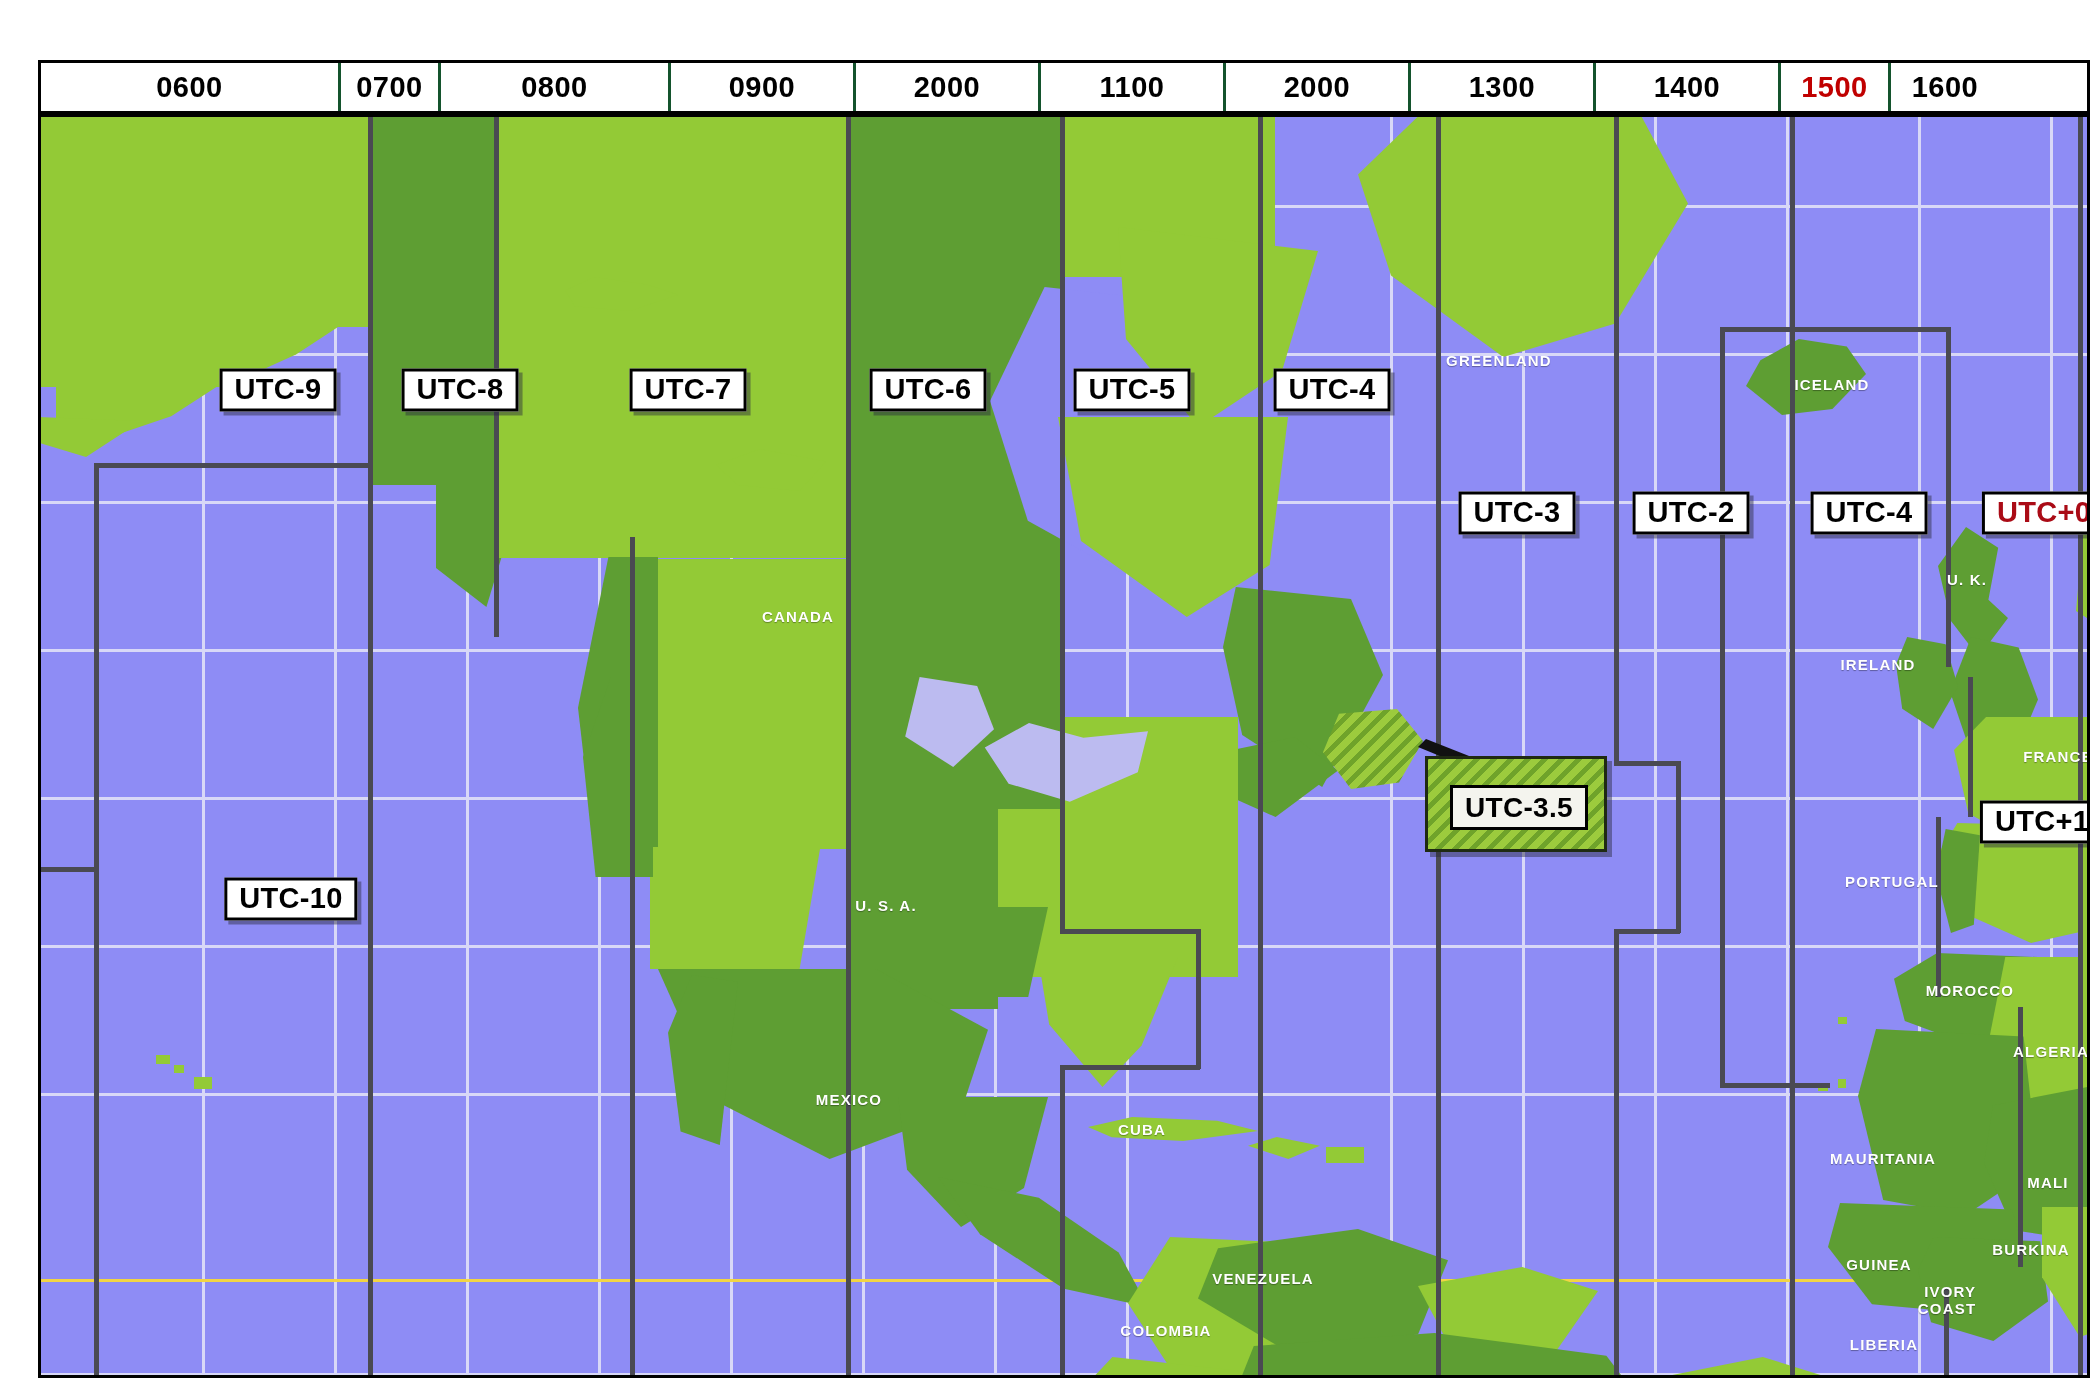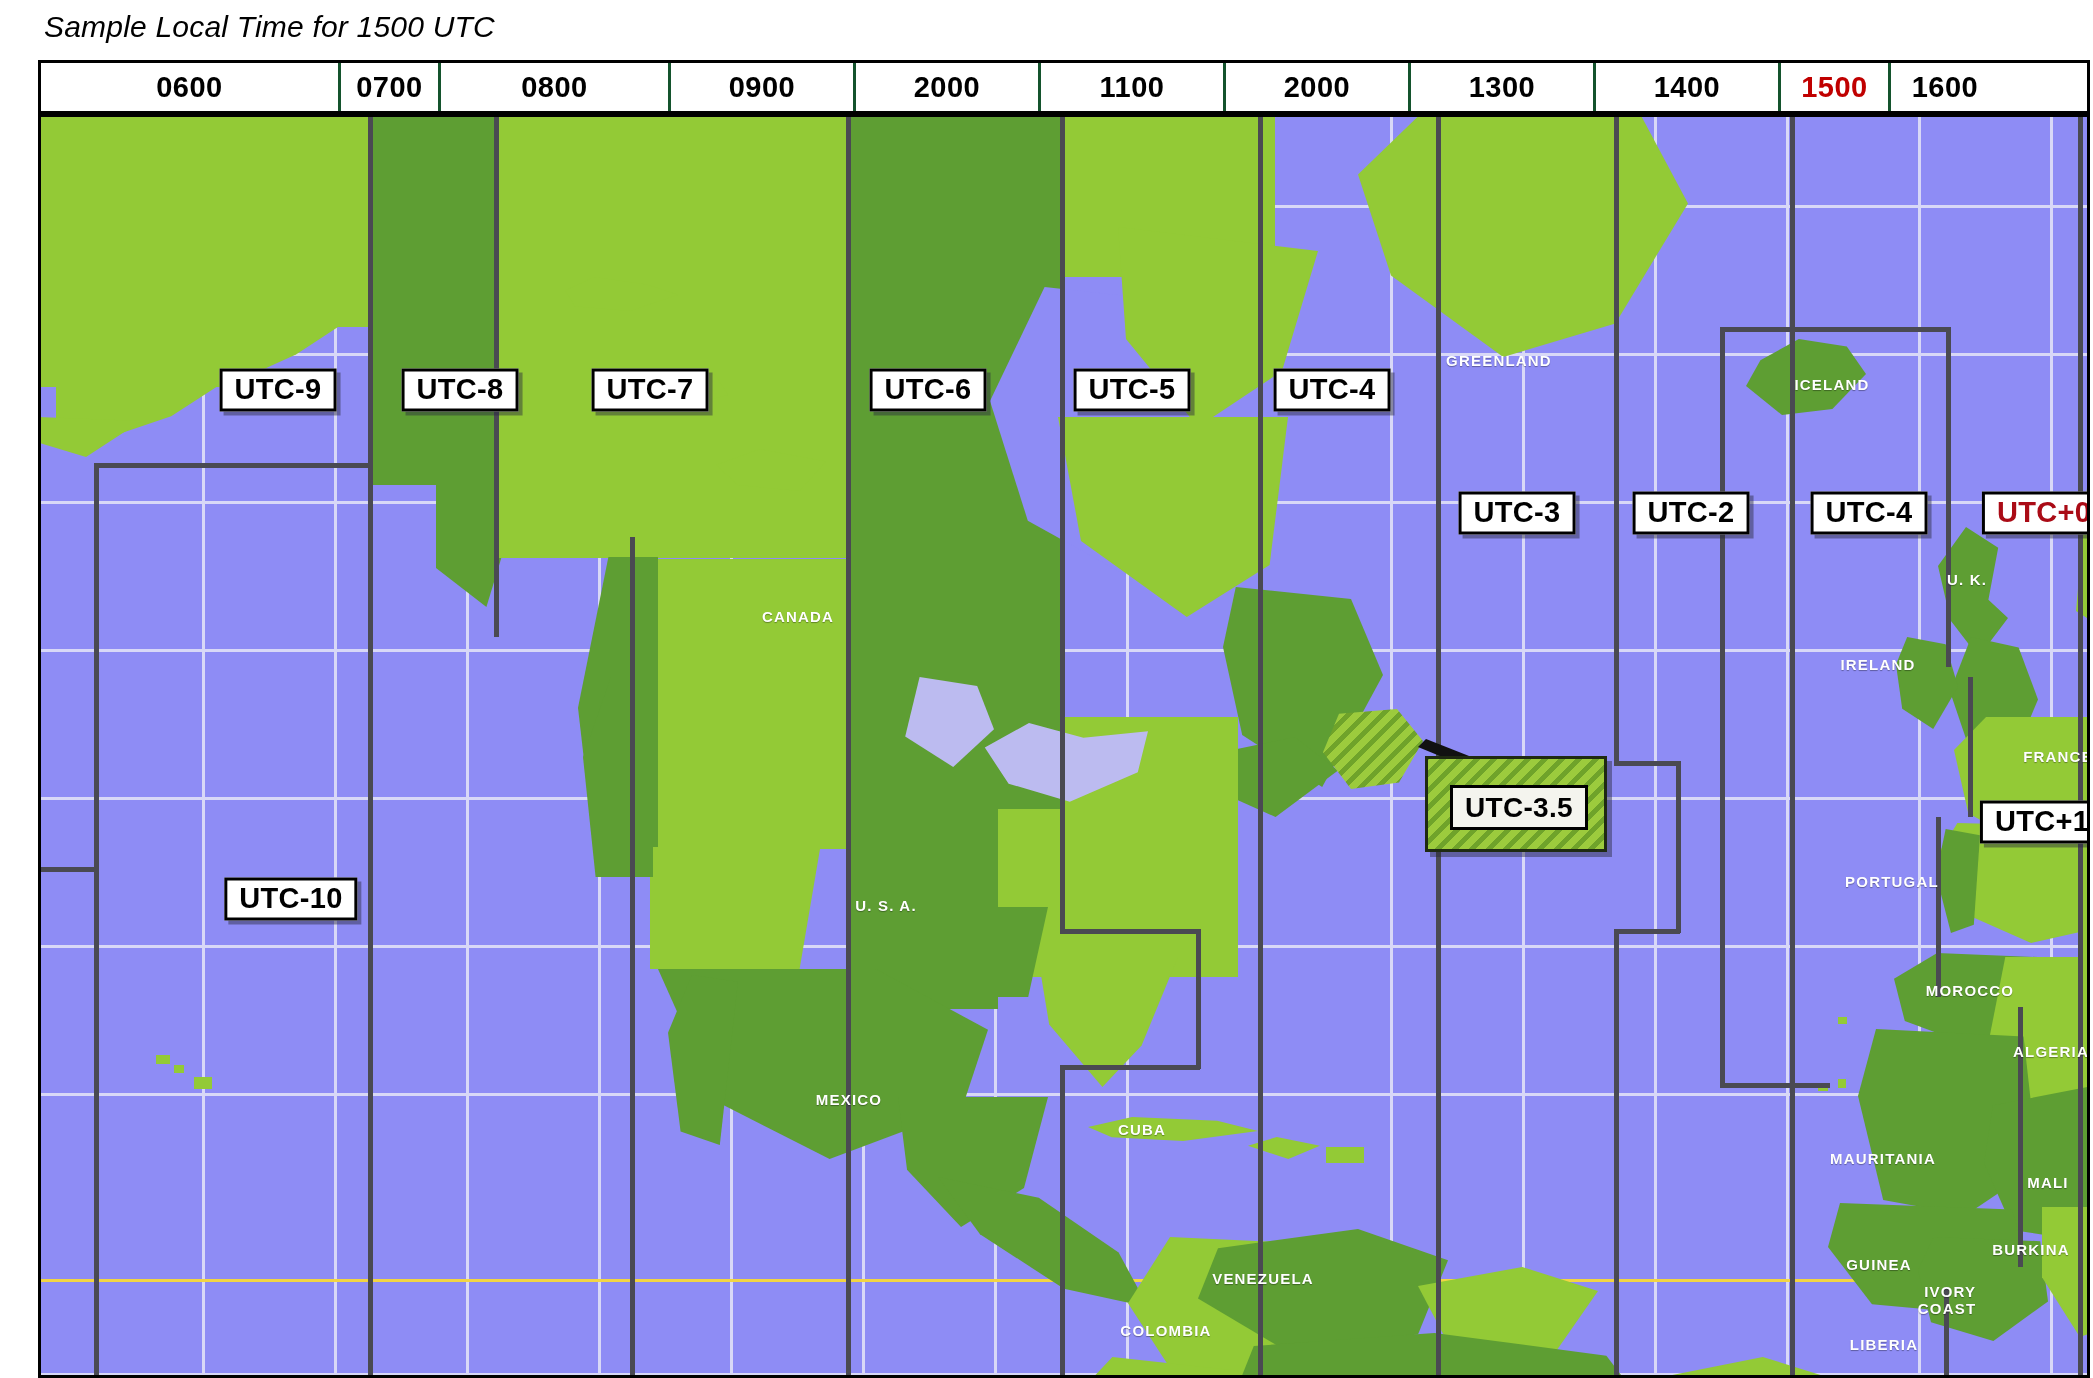--- a/index.html
+++ b/index.html
@@ -119,21 +119,20 @@
         #9ccb3d 0 7px,
         #6fa32a 7px 12px);
     z-index:20;
   }
 </style>
 </head>
 <body>
 
 <div id="root">
 
-  <div id="title">Sample Local Time for 1500 UTC</div>
 
   <div id="timebar">
       <div class="tcell" style="width: 300px;">0600</div>
       <div class="tcell" style="width: 100px;">0700</div>
       <div class="tcell" style="width: 230px;">0800</div>
       <div class="tcell" style="width: 185px;">0900</div>
       <div class="tcell" style="width: 185px;">2000</div>
       <div class="tcell" style="width: 185px;">1100</div>
       <div class="tcell" style="width: 185px;">2000</div>
       <div class="tcell" style="width: 185px;">1300</div>
@@ -341,21 +340,21 @@
     <svg id="callout-leader" viewBox="0 0 160 80">
       <polygon points="0,10 8,2 160,62 156,74" fill="#111"></polygon>
     </svg>
 
     <div id="callout">
       <div class="inner">UTC-3.5</div>
     </div>
 
   <div class="plaque" style="left: 240px; top: 273px; z-index: 45;">UTC-9</div>
       <div class="plaque" style="left: 422px; top: 273px; z-index: 45;">UTC-8</div>
-      <div class="plaque" style="left: 612px; top: 273px; z-index: 45;">UTC-7</div>
+      <div class="plaque" style="left: 650px; top: 273px; z-index: 45;">UTC-7</div>
       <div class="plaque" style="left: 890px; top: 273px; z-index: 45;">UTC-6</div>
       <div class="plaque" style="left: 1094px; top: 273px; z-index: 45;">UTC-5</div>
       <div class="plaque" style="left: 1294px; top: 273px; z-index: 45;">UTC-4</div>
       <div class="plaque" style="left: 253px; top: 782px; z-index: 45;">UTC-10</div>
       <div class="plaque" style="left: 1479px; top: 396px; z-index: 45;">UTC-3</div>
       <div class="plaque" style="left: 1653px; top: 396px; z-index: 45;">UTC-2</div>
       <div class="plaque" style="left: 1831px; top: 396px; z-index: 45;">UTC-4</div>
       <div class="plaque red" style="left: 2006px; top: 396px; z-index: 45;">UTC+0</div>
       <div class="plaque" style="left: 2004px; top: 705px; z-index: 45;">UTC+1</div>
       <div class="mlabel small" style="left: 1461px; top: 244px; z-index: 30;">GREENLAND</div>

